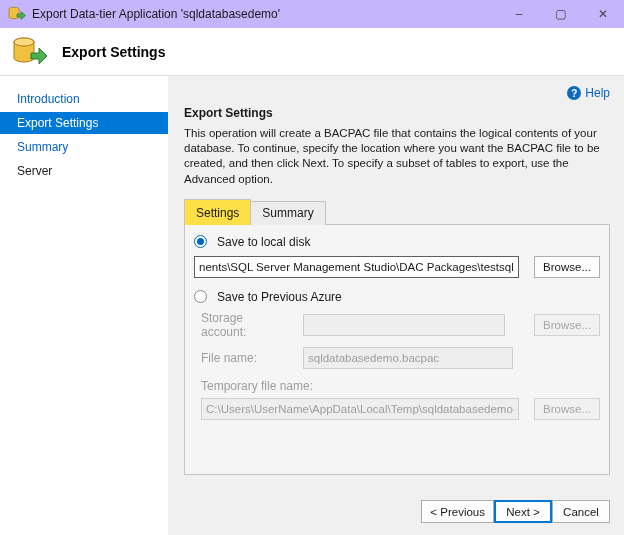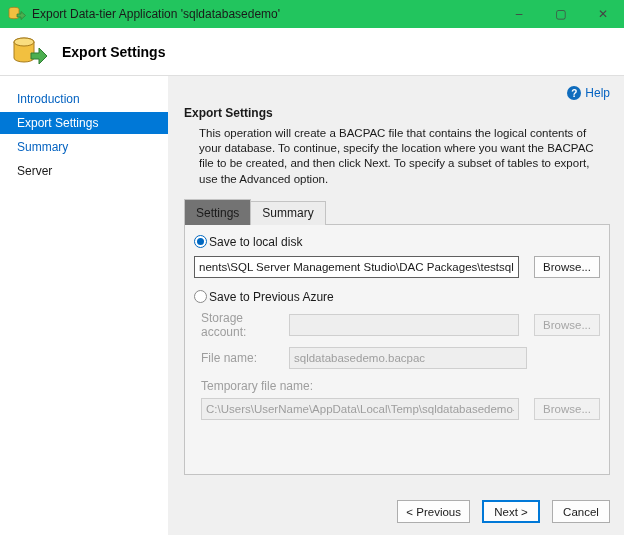--- a/index.html
+++ b/index.html
@@ -4,21 +4,21 @@
 <style>
   * { margin:0; padding:0; box-sizing:border-box; }
   html,body { width:624px; height:535px; }
   body {
     font-family:"Liberation Sans", sans-serif;
     font-size:12px; color:#1a1a1a; background:#fff; overflow:hidden;
   }
   .window { width:624px; height:535px; display:flex; flex-direction:column; outline:1px solid #9b9b9b; background:#fff; }
 
   
-  .titlebar { height:28px; display:flex; align-items:center; background:#22c55e; flex:0 0 auto; }
+  .titlebar { height:28px; display:flex; align-items:center; background:#c4b5fd; flex:0 0 auto; }
   .tb-icon { width:18px; height:16px; margin:0 6px 0 8px; display:inline-flex; }
   .tb-title { font-size:12px; color:#1a1a1a; flex:1; white-space:nowrap; overflow:hidden; }
   .tb-controls { display:flex; height:100%; }
   .tb-btn { width:42px; height:100%; display:flex; align-items:center; justify-content:center; font-size:12px; color:#444; cursor:default; }
 
   
   .header { height:48px; background:#fff; display:flex; align-items:center; border-bottom:1px solid #dfdfdf; flex:0 0 auto; }
   .hdr-icon { margin:0 14px 0 12px; display:inline-flex; }
   .hdr-title { font-size:14px; font-weight:bold; color:#000; }
 
@@ -28,52 +28,52 @@
   .side-item { padding:4px 17px; font-size:12px; margin-bottom:2px; cursor:default; white-space:nowrap; }
   .side-item.link { color:var(--link,#0563c1); }
   .side-item.active { background:var(--accent,#0078d7); color:#fff; }
   .side-item.plain { color:#1a1a1a; }
 
   .main { flex:1; background:#f0f0f0; display:flex; flex-direction:column; padding:8px 14px 12px 16px; min-width:0; }
   .help-row { display:flex; justify-content:flex-end; height:18px; flex:0 0 auto; }
   .help-link { display:inline-flex; align-items:center; gap:4px; color:var(--link,#0563c1); cursor:pointer; font-size:12px; }
   .help-icon { width:14px; height:14px; border-radius:50%; background:#0f6cbd; color:#fff; font-size:10px; font-weight:bold; display:inline-flex; align-items:center; justify-content:center; }
   .main-title { font-weight:bold; font-size:12px; margin-top:4px; }
-  .main-desc { font-size:11.5px; line-height:1.32; margin-top:6px; color:#1a1a1a;margin-left:15px; }
+  .main-desc { font-size:11.5px; line-height:1.32; margin-top:6px; color:#1a1a1a; }
 
   .tabs { display:flex; margin-top:12px; position:relative; z-index:2; }
   .tab { padding:4px 11px 5px 11px; font-size:12px; border:1px solid #c3c3c3; border-bottom:none; background:#ececec; margin-top:2px; cursor:default; }
-  .tab.active { background:#737373; margin-top:0; padding-top:6px; position:relative; }
+  .tab.active { background:#fde047; margin-top:0; padding-top:6px; position:relative; }
   .tab.active::after { content:""; position:absolute; left:0; right:0; bottom:-1px; height:1px; background:#f5f5f5; }
   .tab:not(.active){ border-left:none; }
 
   .panel { flex:1; border:1px solid #c3c3c3; background:#f5f5f5; margin-top:-1px; padding:10px 9px; min-height:0; }
 
-  .radio-row { display:flex; align-items:center; gap:2px; margin-bottom:7px; }
+  .radio-row { display:flex; align-items:center; gap:10px; margin-bottom:7px; }
   .radio-row.azure { margin-top:12px; }
   .radio { width:13px; height:13px; border-radius:50%; border:1px solid #8a8a8a; background:#fff; display:inline-block; position:relative; flex:0 0 auto; }
   .radio.checked { border-color:#0067c0; }
   .radio.checked::after { content:""; position:absolute; inset:2px; border-radius:50%; background:#0067c0; }
   .radio-label { font-size:12px; }
 
   .input-row { display:flex; align-items:center; margin-bottom:8px; }
   .text-input { flex:1; height:22px; border:1px solid #5f5f5f; background:#fff; font-family:"Liberation Sans", sans-serif; font-size:11.5px; padding:0 4px; color:#1a1a1a; min-width:0; }
   .btn { height:22px; min-width:64px; margin-left:15px; border:1px solid #adadad; background:#fdfdfd; font-family:"Liberation Sans", sans-serif; font-size:11.5px; color:#1a1a1a; padding:0 8px; cursor:default; flex:0 0 auto; }
 
-  .field-row { display:flex; align-items:center; margin-bottom:8px; padding-left:7px; }
+  .field-row { display:flex; align-items:center; margin-bottom:8px; padding-left:7px;gap:14px; }
   .field-label { width:88px; flex:0 0 auto; font-size:12px; color:#9e9e9e; }
   .text-input.disabled, .select.disabled { background:#eeeeee; border:1px solid #cfcfcf; color:#9e9e9e; }
   .btn.disabled { background:#f1f1f1; border-color:#d2d2d2; color:#a6a6a6; }
   .select { flex:1; height:22px; display:flex; align-items:center; justify-content:flex-end; min-width:0; }
   .chev { width:18px; text-align:center; color:#9e9e9e; font-size:11px; line-height:20px; }
   .btn-spacer { width:73px; flex:0 0 auto; }
   .temp-label { padding-left:7px; margin:10px 0 5px 0; }
   .input-row.indent { padding-left:7px; }
 
-  .footer { display:flex; justify-content:flex-end; gap:12px; margin-top:25px; flex:0 0 auto; }
+  .footer { display:flex; justify-content:flex-end; gap:0; margin-top:25px; flex:0 0 auto; }
   .btn.wide { min-width:58px; margin-left:0; height:23px; }
   .btn.default { border:1px solid var(--accent,#0078d7); box-shadow:0 0 0 1px var(--accent,#0078d7) inset; }
 </style>
 </head>
 <body>
 
 <div class="window">
 
   <div class="titlebar">
     <span class="tb-icon">

